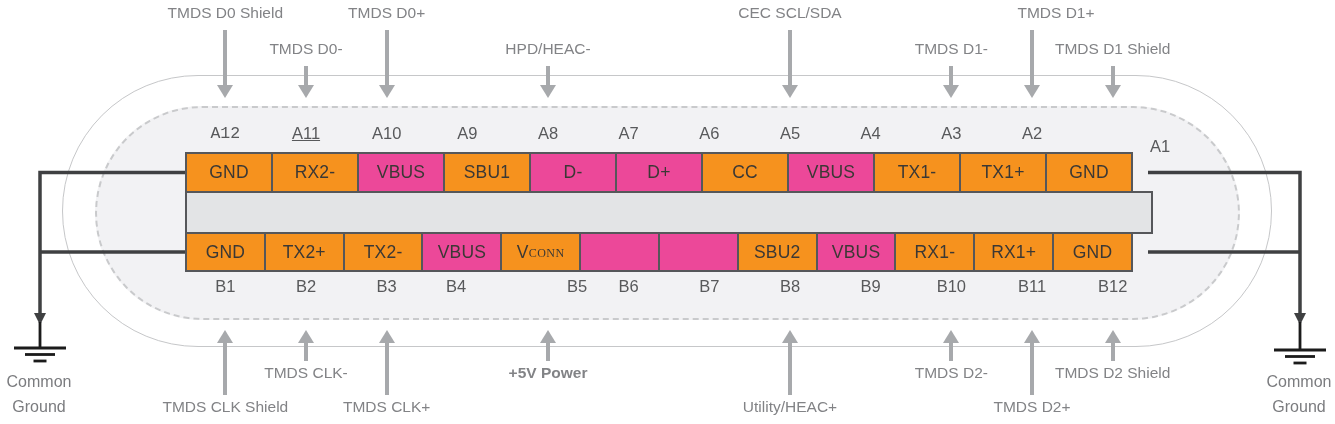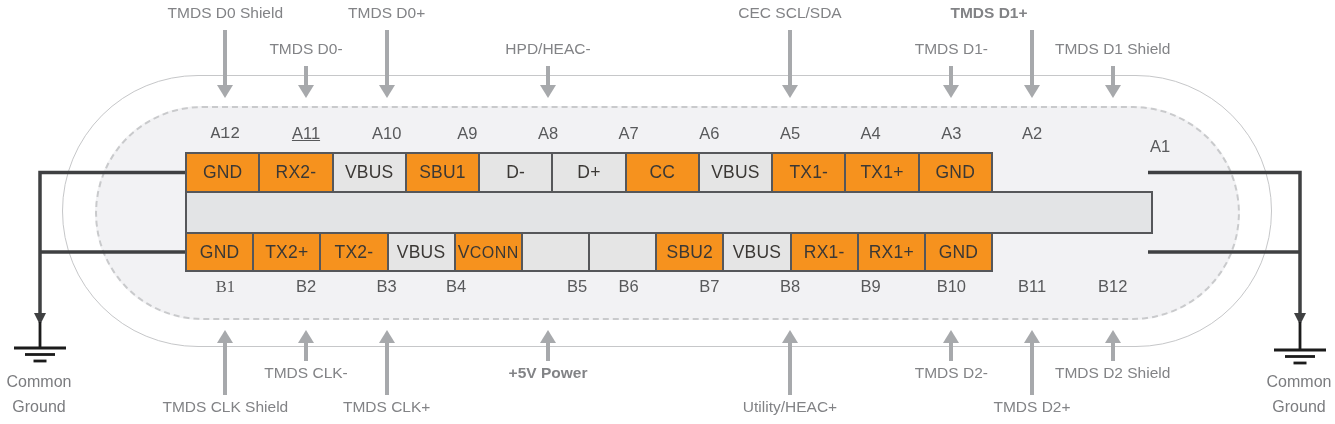--- a/index.html
+++ b/index.html
@@ -16,35 +16,35 @@
     border:1px solid #c6c7c9;border-radius:136px;box-sizing:border-box;
     background:#ffffff;
   }
   .shell-inner{
     position:absolute;left:95px;top:106px;width:1145px;height:214px;
     border:2px dashed #c9cacc;border-radius:107px;box-sizing:border-box;
     background:#f2f2f4;
   }
   .wires{position:absolute;left:0;top:0;pointer-events:none;}
   
-  .pin-row{position:absolute;left:185px;width:808px;display:flex;z-index:2;}
+  .pin-row{position:absolute;left:185px;width:948px;display:flex;z-index:2;}
   #rowA{top:152px;height:41px;}
   #rowB{top:232px;height:40px;}
   .band{
     position:absolute;left:185px;top:191px;width:968px;height:43px;
     background:#e3e4e6;border:2px solid #56575a;box-sizing:border-box;z-index:1;
   }
   .cell{
     flex:1;box-sizing:border-box;border:2px solid #56575a;margin-left:-2px;
     display:flex;align-items:center;justify-content:center;
-    background:#e5e5e5;color:#3b3835;font-size:17.5px;letter-spacing:.2px;
+    background:#ec4899;color:#3b3835;font-size:17.5px;letter-spacing:.2px;
   }
   .cell:first-child{margin-left:0;}
   .cell.orange{background:#f6921e;}
-  .pin-sub{font-size:16px;letter-spacing:.5px;padding-top:2px;}
+  .pin-sub{font-size:12px;letter-spacing:.5px;padding-top:2px;font-family:Liberation Serif, serif;}
   .pin-num{
     position:absolute;width:82px;text-align:center;z-index:2;
     font-size:16.5px;color:#58595b;
   }
   
   .ann-label{
     position:absolute;width:210px;text-align:center;
     font-size:15.5px;color:#828386;z-index:3;white-space:nowrap;
   }
   .arrow-stem{position:absolute;width:4px;background:#a7a9ac;z-index:3;}
@@ -174,21 +174,21 @@
         <span class="pin-label">RX1-</span>
       </div>
       <div class="cell orange">
         <span class="pin-label">RX1+</span>
       </div>
       <div class="cell orange">
         <span class="pin-label">GND</span>
       </div>
     </div>
   <div id="numsB">
-      <span class="pin-num" style="left: 184.333px; top: 277px; font-family: Liberation Serif, serif;">B1</span>
+      <span class="pin-num" style="left: 184.333px; top: 277px;">B1</span>
       <span class="pin-num" style="left: 265px; top: 277px;">B2</span>
       <span class="pin-num" style="left: 345.667px; top: 277px;">B3</span>
       <span class="pin-num" style="left: 415px; top: 277px;">B4</span>
       <span class="pin-num" style="left: 536px; top: 277px;">B5</span>
       <span class="pin-num" style="left: 587.667px; top: 277px;">B6</span>
       <span class="pin-num" style="left: 668.333px; top: 277px;">B7</span>
       <span class="pin-num" style="left: 749px; top: 277px;">B8</span>
       <span class="pin-num" style="left: 829.667px; top: 277px;">B9</span>
       <span class="pin-num" style="left: 910.333px; top: 277px;">B10</span>
       <span class="pin-num" style="left: 991px; top: 277px;">B11</span>
@@ -207,21 +207,21 @@
       <div class="arrow-head down" style="left: 378.667px; top: 85px;"></div>
       <div class="ann-label" style="left: 443px; top: 40px;">HPD/HEAC-</div>
       <div class="arrow-stem" style="left: 546px; top: 66px; height: 20px;"></div>
       <div class="arrow-head down" style="left: 540px; top: 85px;"></div>
       <div class="ann-label" style="left: 685px; top: 4px;">CEC SCL/SDA</div>
       <div class="arrow-stem" style="left: 788px; top: 30px; height: 56px;"></div>
       <div class="arrow-head down" style="left: 782px; top: 85px;"></div>
       <div class="ann-label" style="left: 846.333px; top: 40px;">TMDS D1-</div>
       <div class="arrow-stem" style="left: 949.333px; top: 66px; height: 20px;"></div>
       <div class="arrow-head down" style="left: 943.333px; top: 85px;"></div>
-      <div class="ann-label" style="left: 884px; top: 4px; font-weight: bold;">TMDS D1+</div>
+      <div class="ann-label" style="left: 951px; top: 4px;">TMDS D1+</div>
       <div class="arrow-stem" style="left: 1030px; top: 30px; height: 56px;"></div>
       <div class="arrow-head down" style="left: 1024px; top: 85px;"></div>
       <div class="ann-label" style="left: 1007.67px; top: 40px;">TMDS D1 Shield</div>
       <div class="arrow-stem" style="left: 1110.67px; top: 66px; height: 20px;"></div>
       <div class="arrow-head down" style="left: 1104.67px; top: 85px;"></div>
     </div>
   <div id="bottomAnnotations">
       <div class="arrow-head up" style="left: 217.333px; top: 330px;"></div>
       <div class="arrow-stem" style="left: 223.333px; top: 343px; height: 52px;"></div>
       <div class="ann-label" style="left: 120.333px; top: 398px;">TMDS CLK Shield</div>

